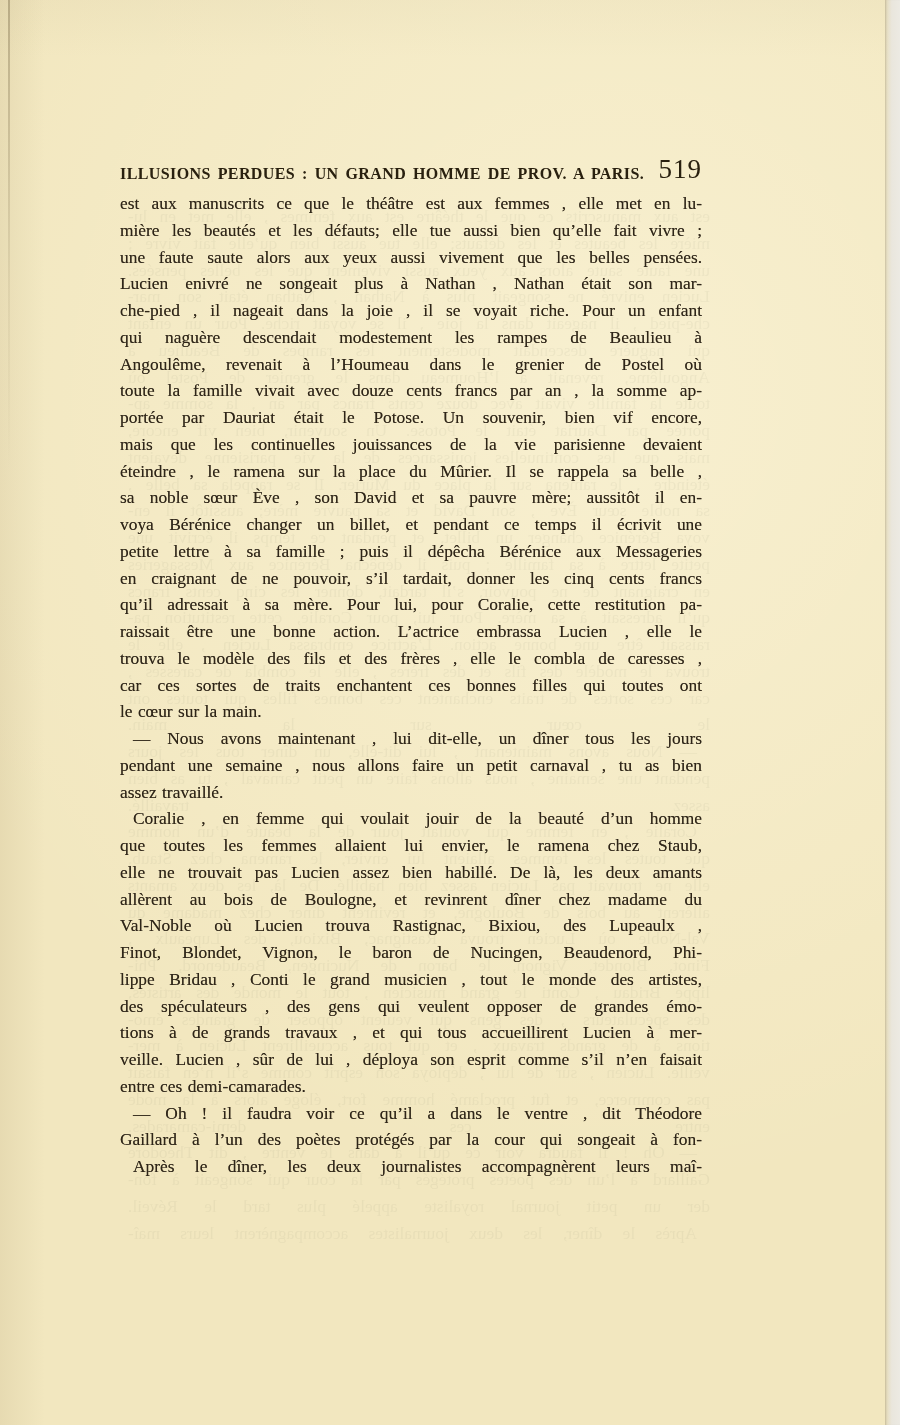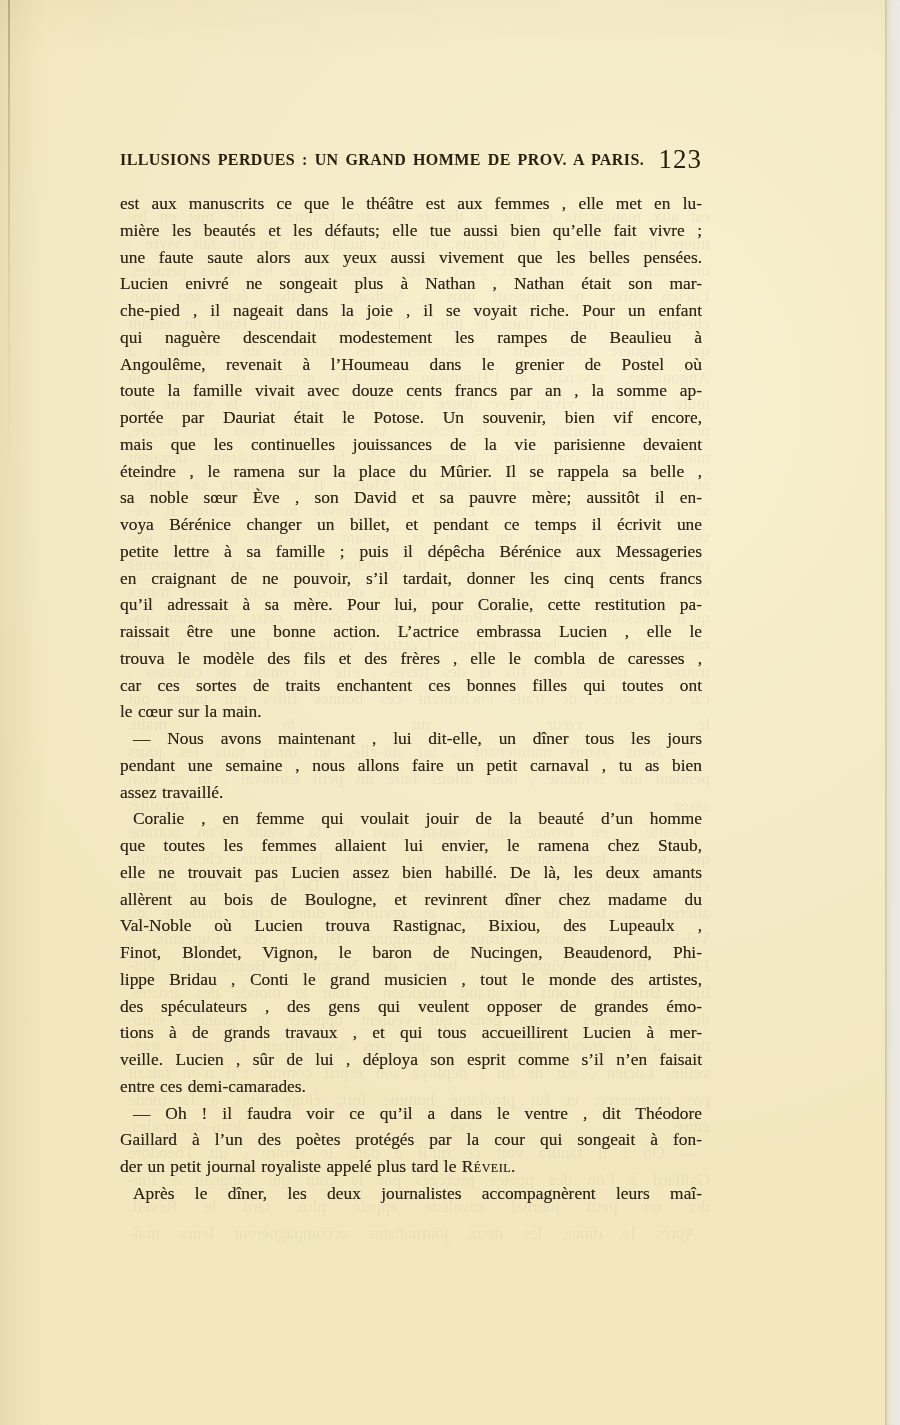--- a/index.html
+++ b/index.html
@@ -23,22 +23,22 @@
     position: absolute; left: 8px; top: 0; width: 2px; height: 470px;
     background: linear-gradient(to bottom, rgba(130,115,80,0.45), rgba(130,115,80,0.12) 60%, rgba(130,115,80,0) 100%);
   }
   .right-edge {
     position: absolute; right: 0; top: 0; width: 15px; height: 100%;
     background: linear-gradient(to right, rgba(120,110,90,0.10), rgba(233,230,222,0.95) 45%, #eceae3);
     box-shadow: inset 2px 0 2px -1px rgba(110,100,80,0.25);
   }
   
   .header {
-    position: absolute; left: 120px; top: 146px; width: 582px;
-    display: flex; justify-content: space-between; align-items: center;
+    position: absolute; left: 120px; top: 156px; width: 582px;
+    display: flex; justify-content: space-between; align-items: flex-end;
     color: #29200f;
   }
   .header .title {
     font-weight: 700;
     font-size: 16px;
     letter-spacing: 0.4px;
     word-spacing: 2.5px;
     transform: scaleY(1.04);
     transform-origin: left bottom;
     white-space: nowrap;
@@ -126,21 +126,21 @@
       <div class="line j">Gaillard à l’un des poètes protégés par la cour qui songeait à fon-</div>
       <div class="line"><span>der un petit journal royaliste appelé plus tard le </span><span class="smallcaps">Réveil</span><span>.</span></div>
       <div class="line j in">Après le dîner, les deux journalistes accompagnèrent leurs maî-</div>
     </div>
 
   <div class="crease"></div>
   <div class="right-edge"></div>
 
   <div class="header">
     <span class="title">ILLUSIONS PERDUES : UN GRAND HOMME DE PROV. A PARIS.</span>
-    <span class="pagenum">123</span>
+    <span class="pagenum">519</span>
   </div>
 
   <div class="textblock">
       <div class="line j">est aux manuscrits ce que le théâtre est aux femmes , elle met en lu-</div>
       <div class="line j">mière les beautés et les défauts; elle tue aussi bien qu’elle fait vivre ;</div>
       <div class="line j">une faute saute alors aux yeux aussi vivement que les belles pensées.</div>
       <div class="line j">Lucien enivré ne songeait plus à Nathan , Nathan était son mar-</div>
       <div class="line j">che-pied , il nageait dans la joie , il se voyait riche. Pour un enfant</div>
       <div class="line j">qui naguère descendait modestement les rampes de Beaulieu à</div>
       <div class="line j">Angoulême, revenait à l’Houmeau dans le grenier de Postel où</div>
@@ -166,17 +166,16 @@
       <div class="line j">allèrent au bois de Boulogne, et revinrent dîner chez madame du</div>
       <div class="line j">Val-Noble où Lucien trouva Rastignac, Bixiou, des Lupeaulx ,</div>
       <div class="line j">Finot, Blondet, Vignon, le baron de Nucingen, Beaudenord, Phi-</div>
       <div class="line j">lippe Bridau , Conti le grand musicien , tout le monde des artistes,</div>
       <div class="line j">des spéculateurs , des gens qui veulent opposer de grandes émo-</div>
       <div class="line j">tions à de grands travaux , et qui tous accueillirent Lucien à mer-</div>
       <div class="line j">veille. Lucien , sûr de lui , déploya son esprit comme s’il n’en faisait</div>
       <div class="line">entre ces demi-camarades.</div>
       <div class="line j in">— Oh ! il faudra voir ce qu’il a dans le ventre , dit Théodore</div>
       <div class="line j">Gaillard à l’un des poètes protégés par la cour qui songeait à fon-</div>
-      <div class="line"><span>der un petit journal royaliste appelé plus tard le </span><span class="smallcaps">Réveil</span><span>.</span></div>
       <div class="line j in">Après le dîner, les deux journalistes accompagnèrent leurs maî-</div>
     </div>
 
 </div>
 
 </body></html>

